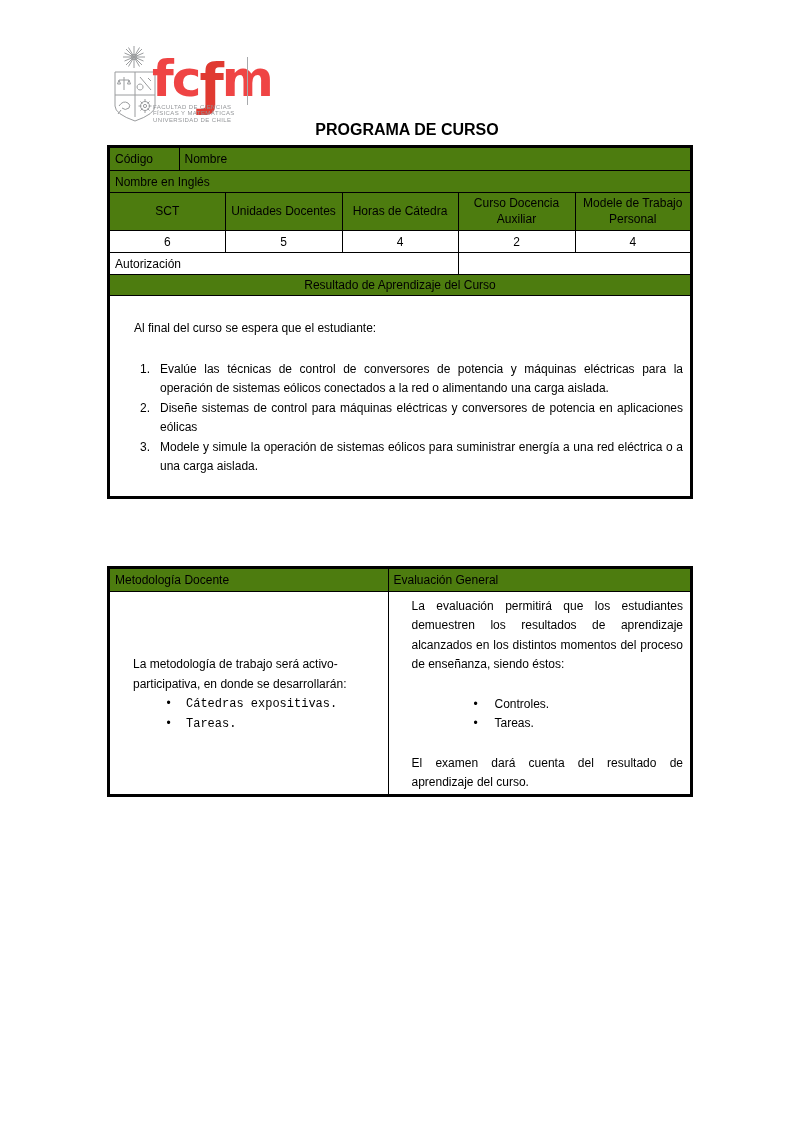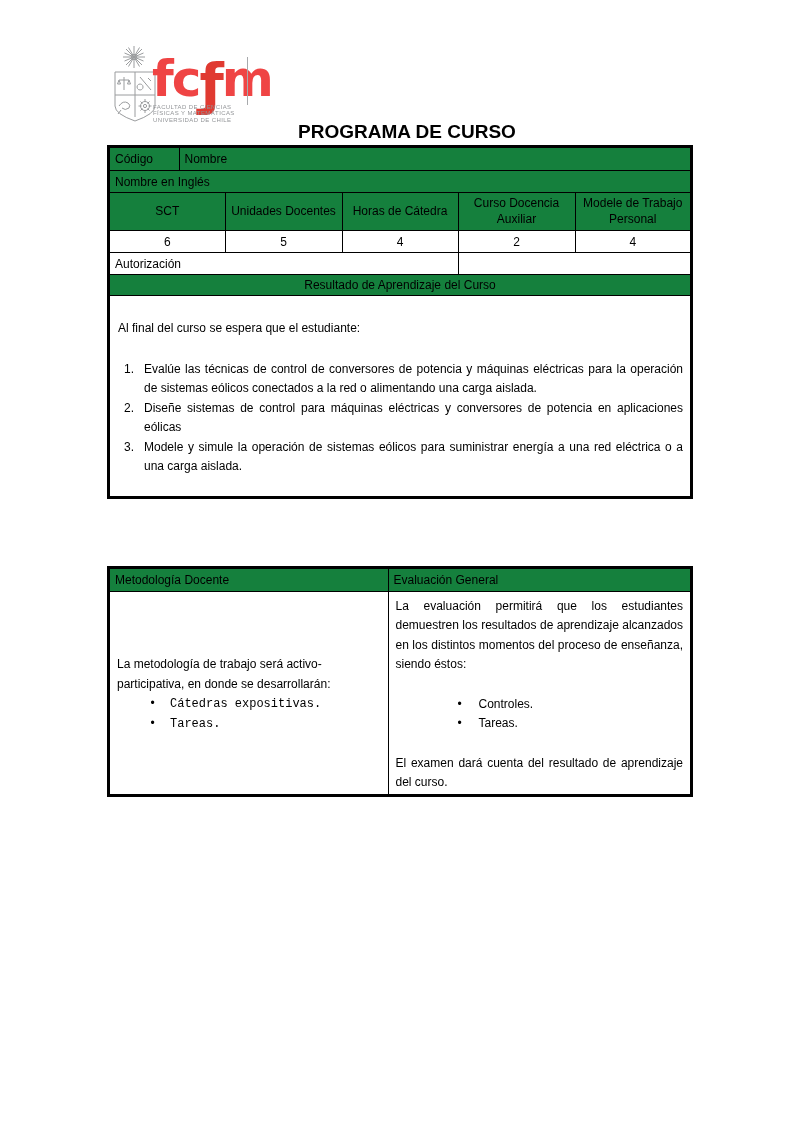--- a/index.html
+++ b/index.html
@@ -17,40 +17,40 @@
   .wordmark { position:absolute; left:40px; top:12px; line-height:46px; white-space:nowrap;
               font-family:"DejaVu Sans",sans-serif; font-weight:700; font-size:50px; letter-spacing:-2px; }
   .wm-gray { color:#ef4444; }
   .wm-red  { font-size:56px; vertical-align:-7px; }
   .logo-sep { position:absolute; left:135px; top:13px; width:1px; height:48px; background:#a7a9ac; }
   .faculty { position:absolute; left:41px; top:60px; font-size:6px; letter-spacing:0.4px;
              line-height:6.4px; color:#939598; white-space:nowrap; }
 
   
   .doc-title { position:absolute; left:108px; top:121px; width:598px; text-align:center;
-               font-weight:bold; font-size:19px; }
+               font-weight:bold; font-size:16px; }
 
   
   table.doc { position:absolute; left:108px; border-collapse:collapse; table-layout:fixed;
               width:582px; font-size:12px; }
   table.doc td { border:1.4px solid #000; padding:1px 5px; vertical-align:middle;
                  overflow:hidden; }
   table.t1 { top:146px; }
   table.t2 { top:567px; }
   table.doc { border:2px solid #000; outline:0.6px solid #000; }
-  td.gray { background:#15803d; }
+  td.gray { background:#4d7c0f; }
   td.ctr  { text-align:center; }
   td.b    { font-weight:bold; }
   td.hdr5 { text-align:center; padding:2px 7px; line-height:1.3; }
   td.top  { vertical-align:top; }
   .h20 { height:20px; } .h19 { height:19px; } .h18 { height:18px; }
   .h35 { height:35px; } .h198 { height:198px; }
 
   
-  .cellpad { padding:4px 2px 0 2px; line-height:1.62; }
+  .cellpad { padding:4px 2px 0 2px; line-height:1.62;margin-left:16px; }
   .intro-line { margin:0 0 0 1px; }
   .outcomes { margin-top:21px; }
   .outcome-item { position:relative; padding-left:27px; text-align:justify; }
   .outcome-item .num { position:absolute; left:7px; }
 
   .bullet-list { margin-top:1px; }
   .bullet-item { position:relative; padding-left:21px; }
   .bullet-item::before { content:"\2022"; position:absolute; left:0; }
   .ml-left  { margin-left:32px;font-family:Liberation Mono, monospace; }
   .ml-right { margin-left:62px; margin-top:20px; margin-bottom:20px; }

